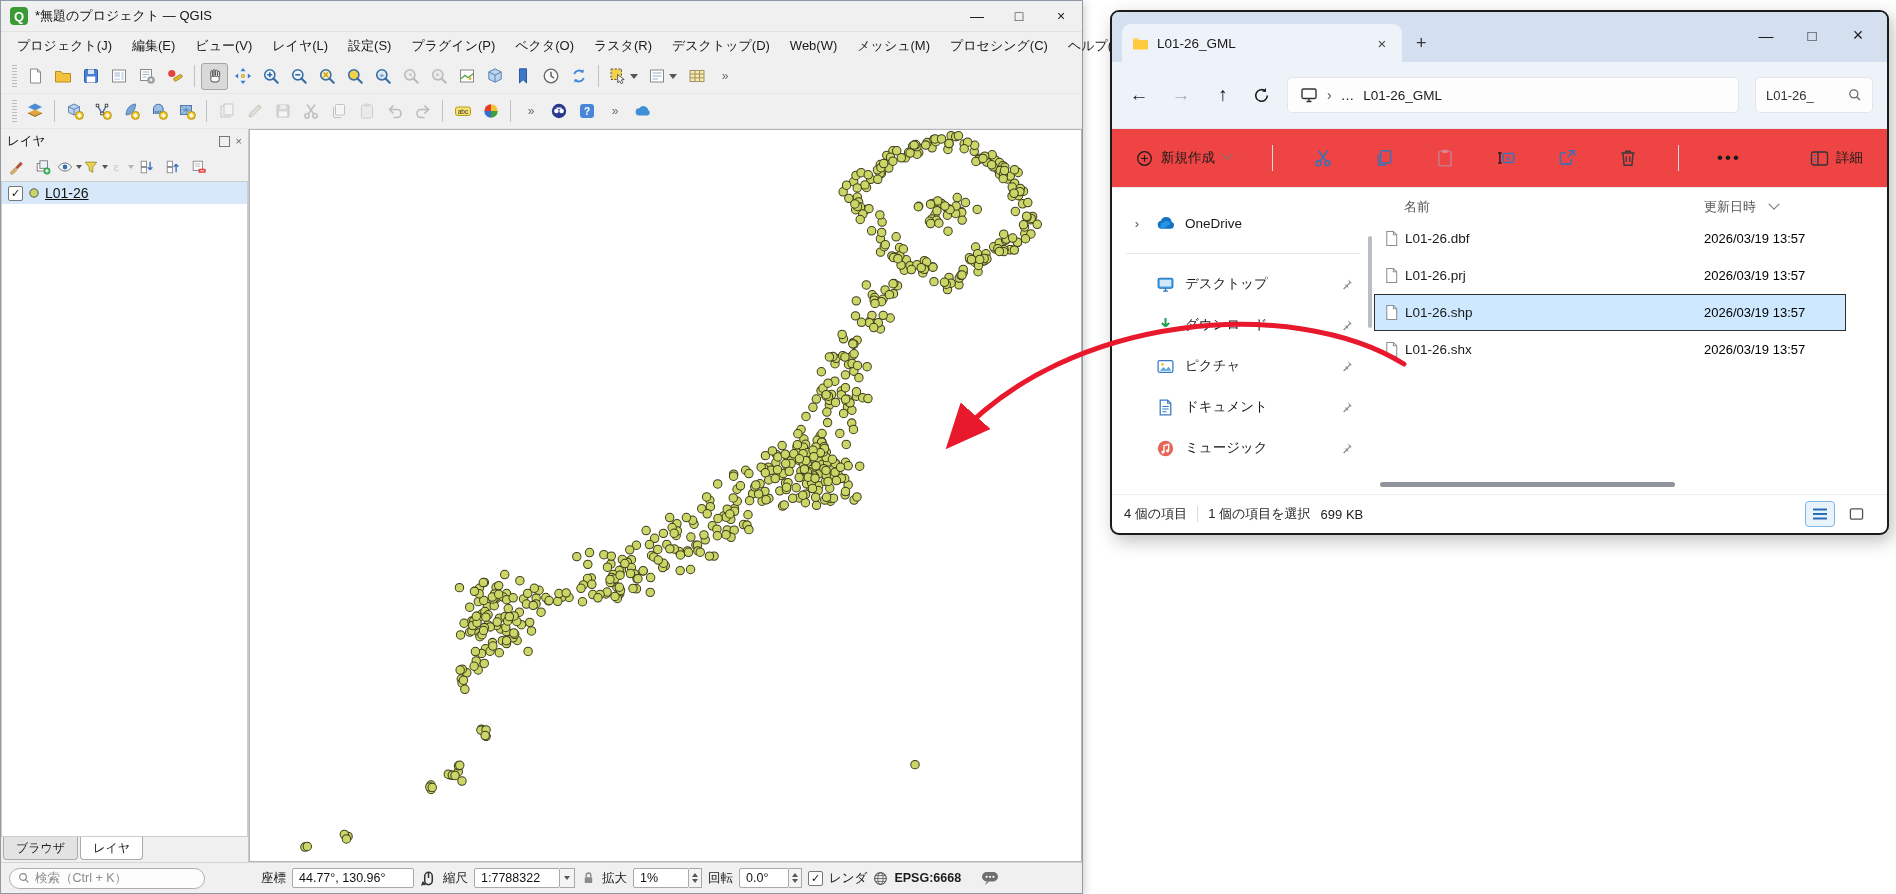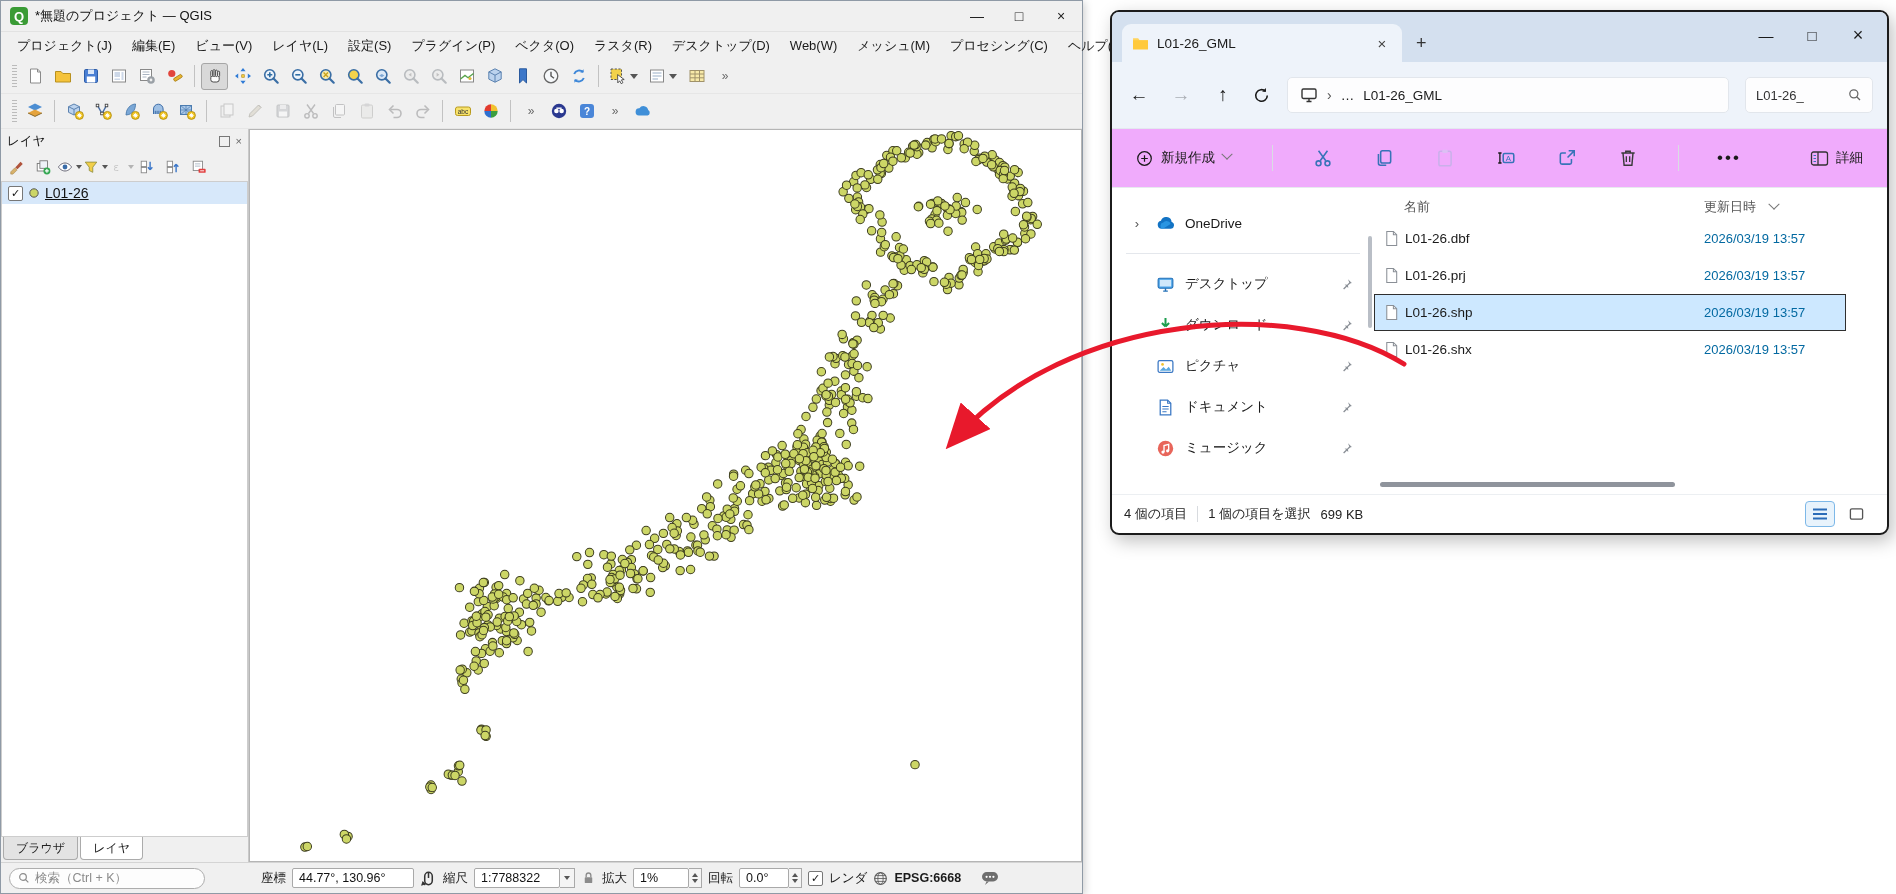--- a/index.html
+++ b/index.html
@@ -71,24 +71,24 @@
   .e-newtab{font-size:18px;color:#333;margin:0 0 8px 14px;}
   .e-ctrls{position:absolute;right:6px;top:0;height:46px;display:flex;align-items:center;}
   .e-ctrl{width:46px;height:100%;display:flex;align-items:center;justify-content:center;font-size:15px;color:#1a1a1a;}
   .e-addrbar{height:66px;flex:0 0 auto;background:#eef3fa;display:flex;align-items:center;padding:0 14px;gap:16px;border-bottom:1px solid #e3e8ef;}
   .e-nav{font-size:19px;color:#1a1a1a;width:26px;text-align:center;}
   .e-nav.disabled{color:#a9adb3;}
   .e-addr{flex:1 1 auto;height:36px;background:#fdfdfe;border:1px solid #e2e6ec;border-radius:5px;display:flex;align-items:center;
           padding:0 12px;gap:9px;box-sizing:border-box;}
   .e-crumb{font-size:13.5px;color:#1a1a1a;}
   .e-chev{color:#555;font-size:14px;}
-  .e-searchbox{width:128px;height:36px;background:#fdfdfe;border:1px solid #e2e6ec;border-radius:5px;display:flex;align-items:center;
+  .e-searchbox{width:118px;height:36px;background:#fdfdfe;border:1px solid #e2e6ec;border-radius:5px;display:flex;align-items:center;
                padding:0 10px;box-sizing:border-box;gap:6px;}
   .e-search-text{font-size:13px;color:#333;flex:1 1 auto;}
-  .e-toolbar{height:58px;flex:0 0 auto;background:#f0abfc;display:flex;align-items:center;padding:0 16px;gap:27px;border-bottom:1px solid #e7eaee;}
+  .e-toolbar{height:58px;flex:0 0 auto;background:#ef4444;display:flex;align-items:center;padding:0 16px;gap:27px;border-bottom:1px solid #e7eaee;}
   .e-newbtn{display:flex;align-items:center;gap:8px;font-size:13.5px;color:#1a1a1a;padding:6px 8px;border-radius:5px;}
   .e-tbtn{width:34px;height:34px;display:flex;align-items:center;justify-content:center;border-radius:5px;}
   .e-tbtn.disabled{opacity:.45;}
   .e-vsep{width:1px;height:26px;background:#d9dde2;margin:0 6px;}
   .e-details{margin-left:auto;display:flex;align-items:center;gap:7px;font-size:13.5px;color:#1a1a1a;padding:6px 8px;}
   .e-more{font-size:17px;color:#1a1a1a;letter-spacing:2px;}
   .e-body{flex:1 1 auto;display:flex;min-height:0;position:relative;}
   .e-sidebar{width:262px;flex:0 0 auto;padding-top:14px;box-sizing:border-box;position:relative;}
   .e-side-row{height:40px;display:flex;align-items:center;padding-left:10px;gap:10px;border-radius:5px;margin:1px 6px;}
   .e-side-chev{width:18px;text-align:center;color:#555;font-size:13px;flex:0 0 auto;}
@@ -98,21 +98,21 @@
   .e-list{flex:1 1 auto;position:relative;padding-top:6px;box-sizing:border-box;}
   .e-list-header{height:26px;display:flex;align-items:center;font-size:13px;color:#555;position:relative;}
   .e-col-name{position:absolute;left:30px;}
   .e-col-date{position:absolute;left:330px;display:flex;align-items:center;gap:14px;}
   .e-sortchev{width:7px;height:7px;border-right:1.4px solid #777;border-bottom:1.4px solid #777;transform:rotate(45deg) translate(-2px,-2px);}
   .e-group{height:32px;display:flex;align-items:center;gap:8px;padding-left:8px;font-size:13.5px;color:#333;}
   .e-gchev{width:7px;height:7px;border-right:1.5px solid #555;border-bottom:1.5px solid #555;transform:rotate(45deg);margin-top:-3px;}
   .e-file-row{height:37px;display:flex;align-items:center;position:relative;width:472px;box-sizing:border-box;}
   .e-file-row .e-ficon{position:absolute;left:9px;}
   .e-fname{position:absolute;left:31px;font-size:13.5px;color:#1a1a1a;}
-  .e-fdate{position:absolute;left:330px;font-size:13px;color:#0369a1;}
+  .e-fdate{position:absolute;left:330px;font-size:13px;color:#000000;}
   .e-file-row.selected{background:#cde8ff;outline:1px solid #2f2f2f;outline-offset:-1px;}
   .e-hscroll{position:absolute;left:6px;right:16px;bottom:6px;height:6px;}
   .e-hthumb{width:60%;height:5px;background:#8f949c;border-radius:3px;}
   .e-statusbar{height:38px;flex:0 0 auto;display:flex;align-items:center;padding:0 12px;gap:10px;font-size:13px;color:#222;border-top:1px solid #eceff2;}
   .e-ssep{width:1px;height:16px;background:#d8dbdf;}
   .e-viewbtns{margin-left:auto;display:flex;gap:6px;align-items:center;padding-right:4px;}
   .e-viewbtn{width:28px;height:24px;display:flex;align-items:center;justify-content:center;border-radius:4px;border:1px solid transparent;}
   .e-viewbtn.active{border-color:#7db8e8;background:#e8f3fc;}
 
   

